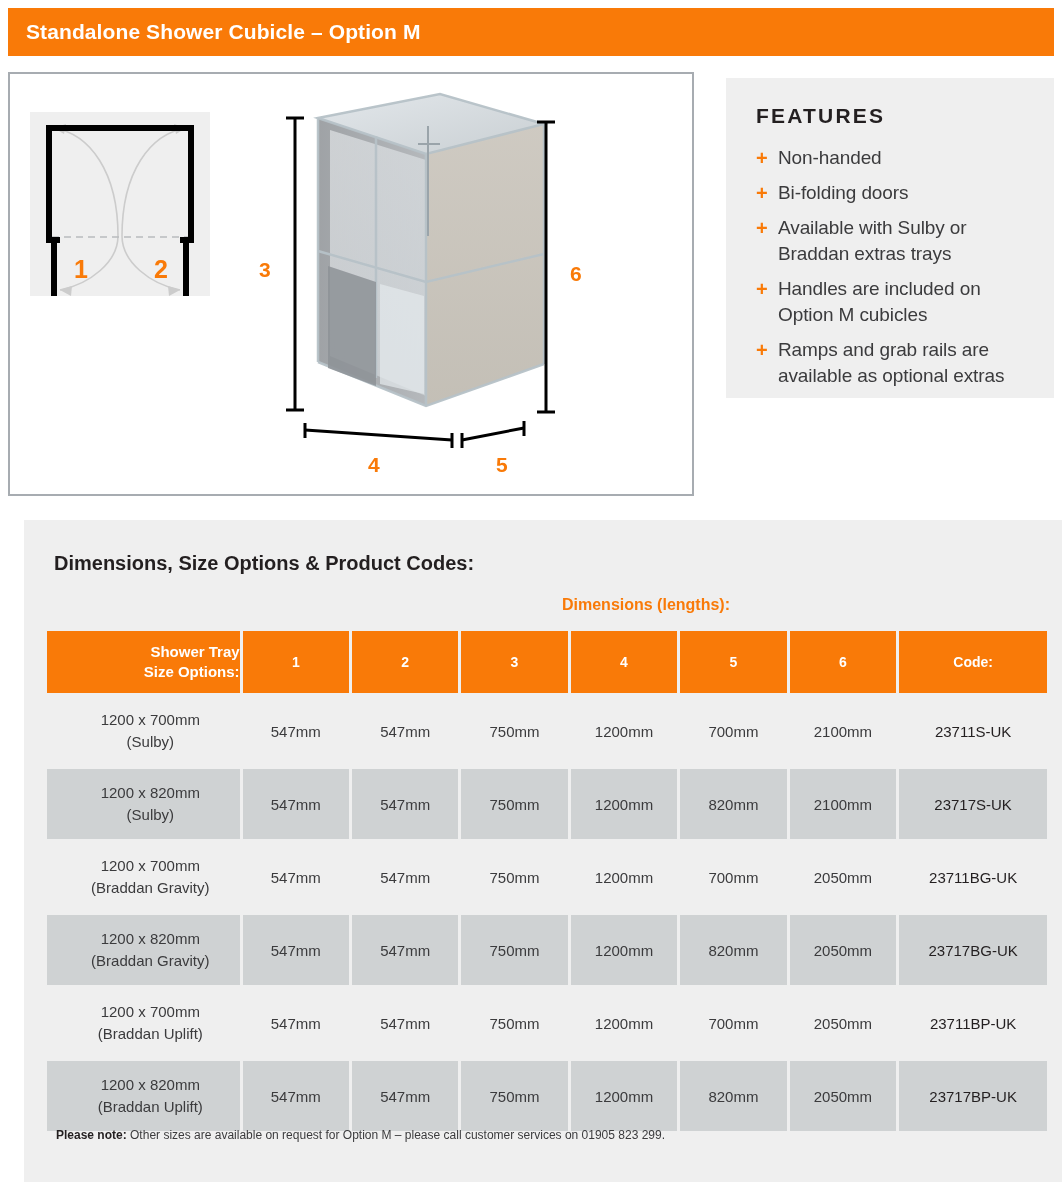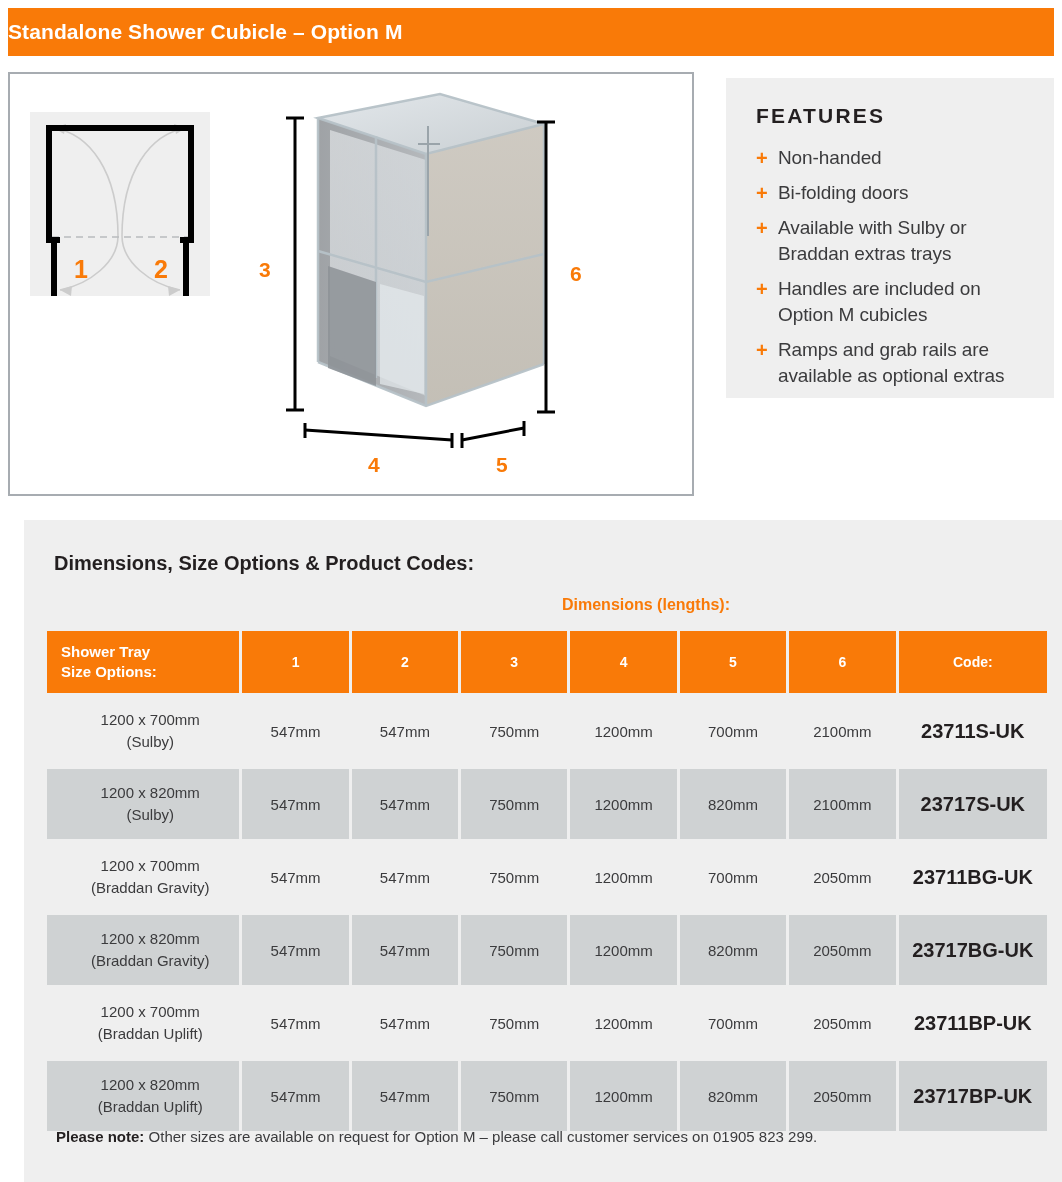--- a/index.html
+++ b/index.html
@@ -14,21 +14,21 @@
 
   
   .titlebar {
     position: absolute; left: 8px; top: 8px;
     width: 1046px; height: 48px;
     background: #f97a08;
     display: flex; align-items: center;
   }
   .titlebar .txt {
     color: #ffffff; font-size: 21px; font-weight: bold;
-    letter-spacing: .1px; 
+    letter-spacing: .1px; padding-left: 18px;
   }
 
   
   .imgpanel {
     position: absolute; left: 8px; top: 72px;
     width: 686px; height: 424px;
     background: #ffffff; border: 2px solid #a7acb1;
   }
   .featpanel {
     position: absolute; left: 726px; top: 78px;
@@ -93,41 +93,41 @@
     position: absolute; left: 20px; top: 108px;
     width: 1006px;
     border-collapse: separate; border-spacing: 3px;
   }
   table.codes th {
     background: #f97a08; color: #ffffff;
     font-size: 14px; font-weight: bold;
     height: 62px; text-align: center; vertical-align: middle;
   }
   table.codes th.first {
-    text-align: left; padding-left: 14px;
+    text-align: right; padding-left: 14px;
     font-size: 15px; line-height: 20px;
   }
   table.codes td {
     height: 70px; text-align: center; vertical-align: middle;
     font-size: 15px; color: #3b3b3d;
   }
   table.codes td.first {
     text-align: center; padding-left: 14px;
     line-height: 22px;
   }
-  table.codes td.code { font-weight: bold; color: #231f20; font-size: 20px; }
+  table.codes td.code { font-weight: normal; color: #231f20; font-size: 15px; }
   tr.lt td { background: #efefef; }
   tr.dk td { background: #cfd2d3; }
   col.c-first { width: 196px; }
   col.c-dim   { width: 108px; }
   col.c-code  { width: 150px; }
 
   .note {
     position: absolute; left: 32px; top: 608px;
-    font-size: 15px; color: #3b3b3d;
+    font-size: 12px; color: #3b3b3d;
   }
   .note b { color: #231f20; }
 </style>
 </head>
 <body>
 
 <div class="page">
 
   <div class="titlebar">
     <span class="txt">Standalone Shower Cubicle – Option M</span>

